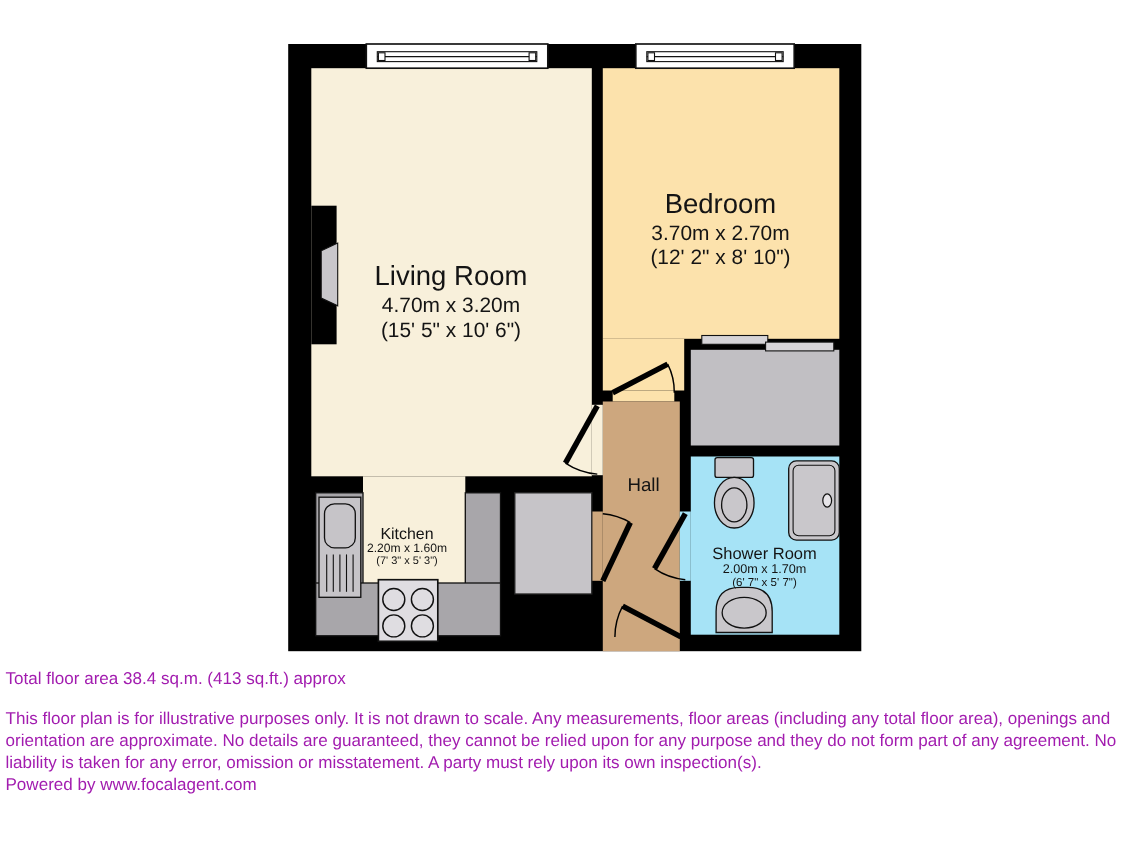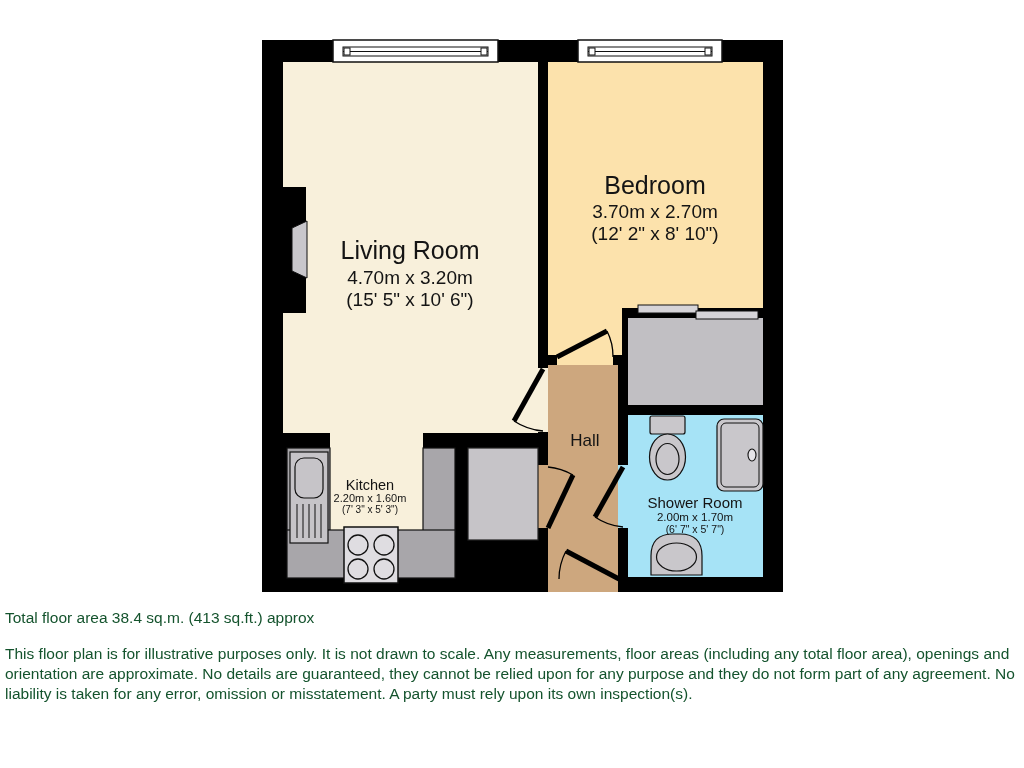--- a/index.html
+++ b/index.html
@@ -1,20 +1,20 @@
 <!DOCTYPE html>
 <html><head>
 <meta charset="utf-8">
 <style>
   html,body{margin:0;padding:0;background:#fff;width:1024px;height:768px;overflow:hidden;}
   body{font-family:"Liberation Sans", sans-serif;color:#000;position:relative;}
   #stage{position:absolute;left:0;top:0;width:1024px;height:768px;}
   svg{position:absolute;left:0;top:0;}
   .footer{position:absolute;left:5px;top:608px;width:1012px;}
-  .footer p{margin:0;font-size:15.5px;line-height:20px;color:#14532d;}
+  .footer p{margin:0;font-size:15.5px;line-height:20px;color:#a21caf;}
   #total-area{margin-bottom:16px;}
   svg text{font-family:"Liberation Sans", sans-serif;fill:#141414;}
   .room-name-lg{font-size:25px;}
   .room-dim-lg{font-size:19px;}
   .room-name-sm{font-size:14.5px;}
   .room-dim-sm{font-size:11px;}
   .room-dim-xs{font-size:10px;}
   .hall-name{font-size:17px;}
   .shower-name{font-size:15px;}
   .shower-dim{font-size:11.5px;}
@@ -144,15 +144,16 @@
 
     <text x="695" y="508" class="shower-name">Shower Room</text>
     <text x="695" y="521" class="shower-dim">2.00m x 1.70m</text>
     <text x="695" y="533" class="shower-dim-xs">(6' 7" x 5' 7")</text>
   </g>
 </svg>
 
 <div class="footer">
   <p id="total-area">Total floor area 38.4 sq.m. (413 sq.ft.) approx</p>
   <p>This floor plan is for illustrative purposes only. It is not drawn to scale. Any measurements, floor areas (including any total floor area), openings and orientation are approximate. No details are guaranteed, they cannot be relied upon for any purpose and they do not form part of any agreement. No liability is taken for any error, omission or misstatement. A party must rely upon its own inspection(s).</p>
+  <p>Powered by www.focalagent.com</p>
 </div>
 
 </div>
 
 </body></html>

